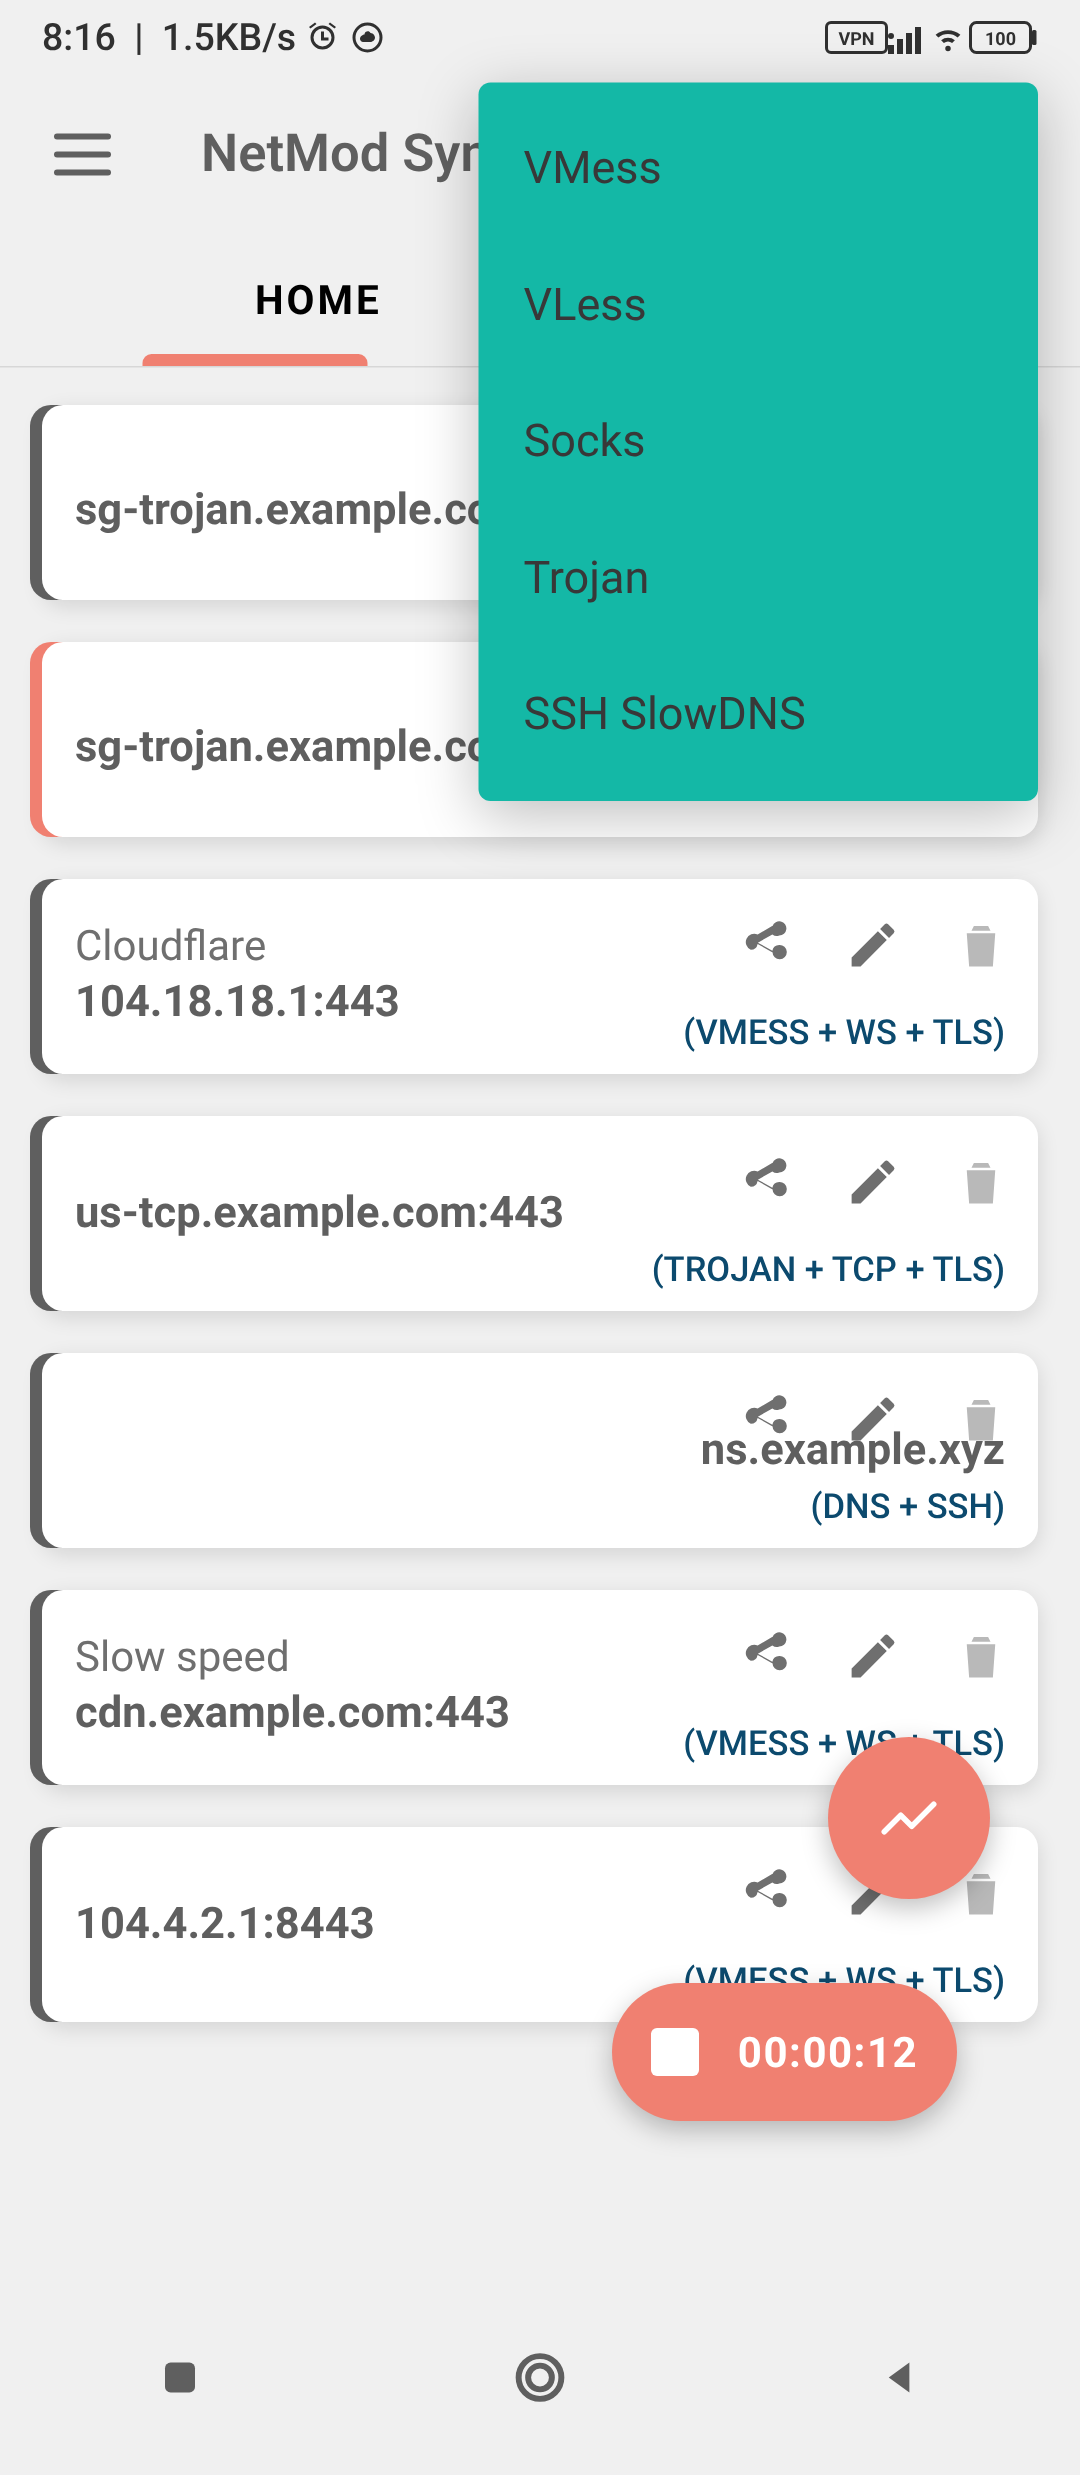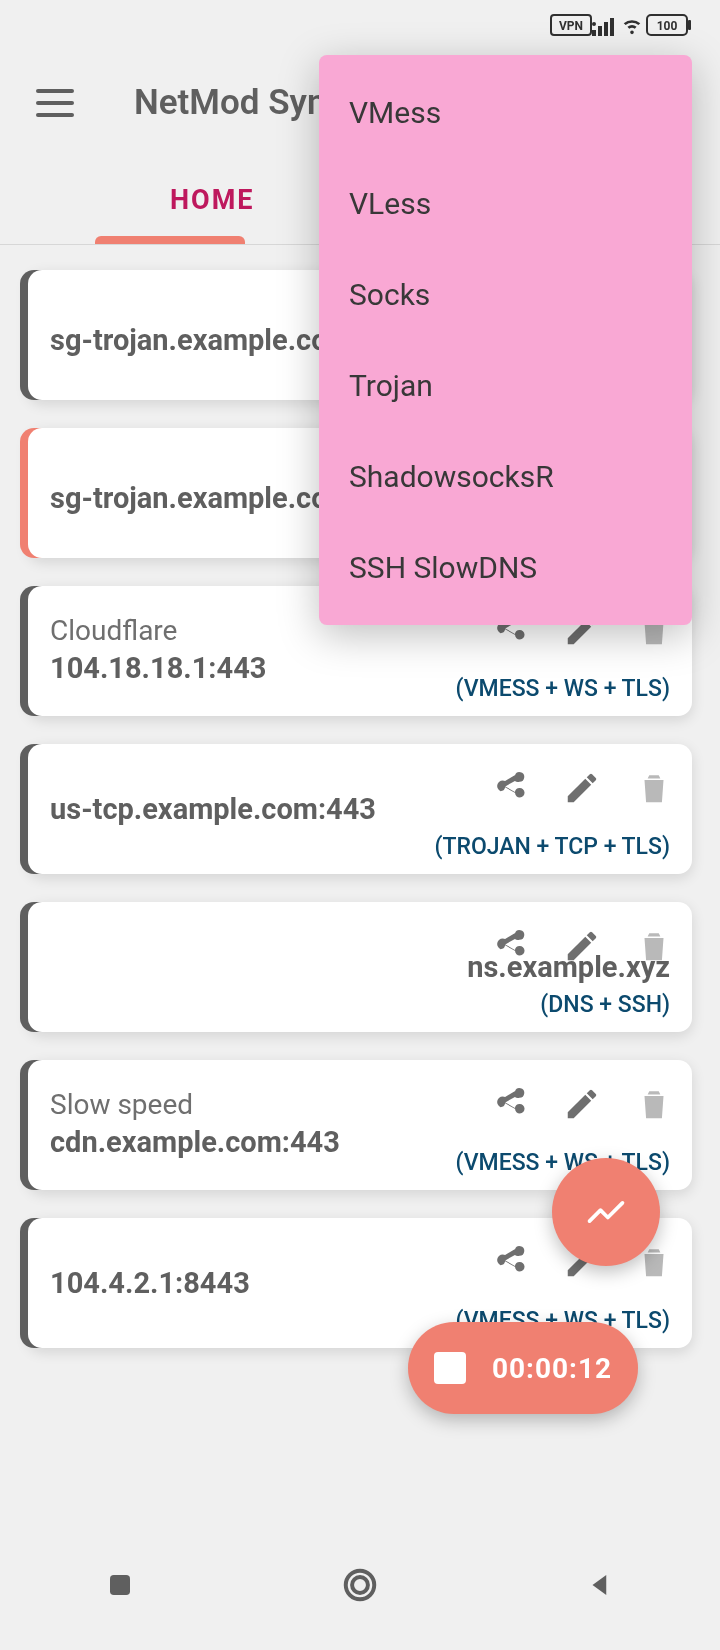--- a/index.html
+++ b/index.html
@@ -10,49 +10,65 @@
   .statusbar .right { margin-left: auto; display: flex; align-items: center; }
   .statusbar svg { display: block; }
   
   .appbar { position: absolute; top: 50px; left: 0; right: 0; height: 105px; display: flex; align-items: center; padding: 0 36px; gap: 60px; }
   .hamburger { width: 38px; height: 28px; display: flex; flex-direction: column; justify-content: space-between; }
   .hamburger span { display: block; height: 4px; background: #5f5f5f; border-radius: 2px; }
   .apptitle { font-size: 35px; font-weight: 600; color: #5f5f5f; }
   
   .tabs { position: absolute; top: 155px; left: 0; right: 0; height: 90px; display: flex; align-items: center; border-bottom: 1px solid #d7d7d7; }
   .tab { flex: 1; text-align: center; font-size: 27px; font-weight: 700; letter-spacing: 2px; color: #5f5f5f; }
-  .tab.active { color: #be185d; position: relative; padding-left: 43px; }
+  .tab.active { color: #000000; position: relative; padding-left: 43px; }
   .tab-indicator { position: absolute; left: 95px; width: 150px; bottom: 0; height: 8px; background: #f08071; border-top-left-radius: 6px; border-top-right-radius: 6px; }
   
   .list { position: absolute; top: 258px; left: 0; right: 0; bottom: 130px; padding: 12px 28px 0 28px; }
   .card { position: relative; background: #ffffff; border-radius: 14px; margin-bottom: 28px; padding: 28px 22px 22px 22px; box-shadow: -8px 0 0 #5f5f5f, 0 4px 14px rgba(0,0,0,0.12); min-height: 130px; }
   .card.selected { box-shadow: -8px 0 0 #f08071, 0 4px 14px rgba(0,0,0,0.12); }
   .card.single-line { display: flex; align-items: center; }
   .card .name { font-size: 28px; color: #6f6f6f; }
   .card .host { font-size: 29px; font-weight: 700; color: #5f5f5f; margin-top: 4px; }
   .card .icons { position: absolute; right: 18px; top: 24px; display: flex; align-items: center; gap: 32px; }
   .card .proto { position: absolute; right: 22px; bottom: 14px; font-size: 23px; color: #0c4a6e; font-weight: 500; }
   .ic { width: 40px; height: 40px; display: flex; align-items: center; justify-content: center; }
   .ic svg { fill: #6f6f6f; }
   .ic.light svg { fill: #b9b9b9; }
   
   .fab-round { position: absolute; right: 60px; top: 1158px; width: 108px; height: 108px; border-radius: 50%; background: #f08071; display: flex; align-items: center; justify-content: center; box-shadow: 0 6px 18px rgba(0,0,0,0.25); }
   .fab-pill { position: absolute; left: 408px; top: 1322px; width: 230px; height: 92px; border-radius: 46px; background: #f08071; display: flex; align-items: center; justify-content: center; gap: 26px; box-shadow: 0 6px 18px rgba(0,0,0,0.25); color: #fff; font-size: 28px; font-weight: 700; letter-spacing: 1px; }
   .fab-pill .sq { width: 32px; height: 32px; background: #fff; border-radius: 4px; }
   
-  .menu { position: absolute; top: 55px; right: 28px; width: 373px; background: #f9a8d4; border-radius: 8px; box-shadow: 0 10px 40px rgba(0,0,0,0.25); padding: 12px 0; z-index: 50; }
+  .menu { position: absolute; top: 55px; right: 28px; width: 373px; background: #14b8a6; border-radius: 8px; box-shadow: 0 10px 40px rgba(0,0,0,0.25); padding: 12px 0; z-index: 50; }
   .menu-item { padding: 28px 30px; font-size: 30px; color: #383838; }
   
   .navbar { position: absolute; bottom: 0; left: 0; right: 0; height: 130px; display: flex; align-items: center; justify-content: space-around; }
   .nav-btn { width: 48px; height: 48px; display: flex; align-items: center; justify-content: center; }
 </style>
 </head>
 <body>
 
 <div class="statusbar">
+  <div class="left">
+    <span>8:16</span>
+    <span>&nbsp;|&nbsp;</span>
+    <span>1.5KB/s</span>
+    <span>
+      <svg width="24" height="24" viewBox="0 0 24 24">
+          <path fill="#303030" d="M12 4a8 8 0 1 0 8 8 8 8 0 0 0-8-8zm0 14a6 6 0 1 1 6-6 6 6 0 0 1-6 6zM7 2 3 5l1 1 4-3zm10 0-1 1 4 3 1-1zM11 8h2v4h3v2h-5z"></path>
+        </svg>
+    </span>
+    <span>
+      <svg width="24" height="24" viewBox="0 0 24 24">
+          <circle cx="12" cy="12" r="9" fill="none" stroke="#303030" stroke-width="2"></circle>
+          <path d="M7 13c0-2 2-3 3-3 0-2 3-3 4-1 2 0 3 2 3 3 0 2-2 3-3 3H9c-1 0-2-1-2-2z" fill="#303030"></path>
+        </svg>
+    </span>
+  </div>
   <div class="right">
     <span>
       <svg width="42" height="22" viewBox="0 0 42 22">
           <rect x="1" y="1" width="40" height="20" rx="3" fill="none" stroke="#303030" stroke-width="2"></rect>
           <text x="21" y="16" font-size="12" font-weight="700" text-anchor="middle" fill="#303030">VPN</text>
         </svg>
     </span>
     <span>
       <svg width="26" height="22" viewBox="0 0 26 22">
           <rect x="0" y="16" width="4" height="6" fill="#303030"></rect>
@@ -225,21 +241,20 @@
 <div class="fab-pill">
   <div class="sq"></div>
   <span>00:00:12</span>
 </div>
 
 <div class="menu">
   <div class="menu-item">VMess</div>
   <div class="menu-item">VLess</div>
   <div class="menu-item">Socks</div>
   <div class="menu-item">Trojan</div>
-  <div class="menu-item">ShadowsocksR</div>
   <div class="menu-item">SSH SlowDNS</div>
 </div>
 
 <div class="navbar">
   <div class="nav-btn">
     <svg width="30" height="30" viewBox="0 0 24 24">
         <rect x="4" y="4" width="16" height="16" rx="3" fill="#5f5f5f"></rect>
       </svg>
   </div>
   <div class="nav-btn">

